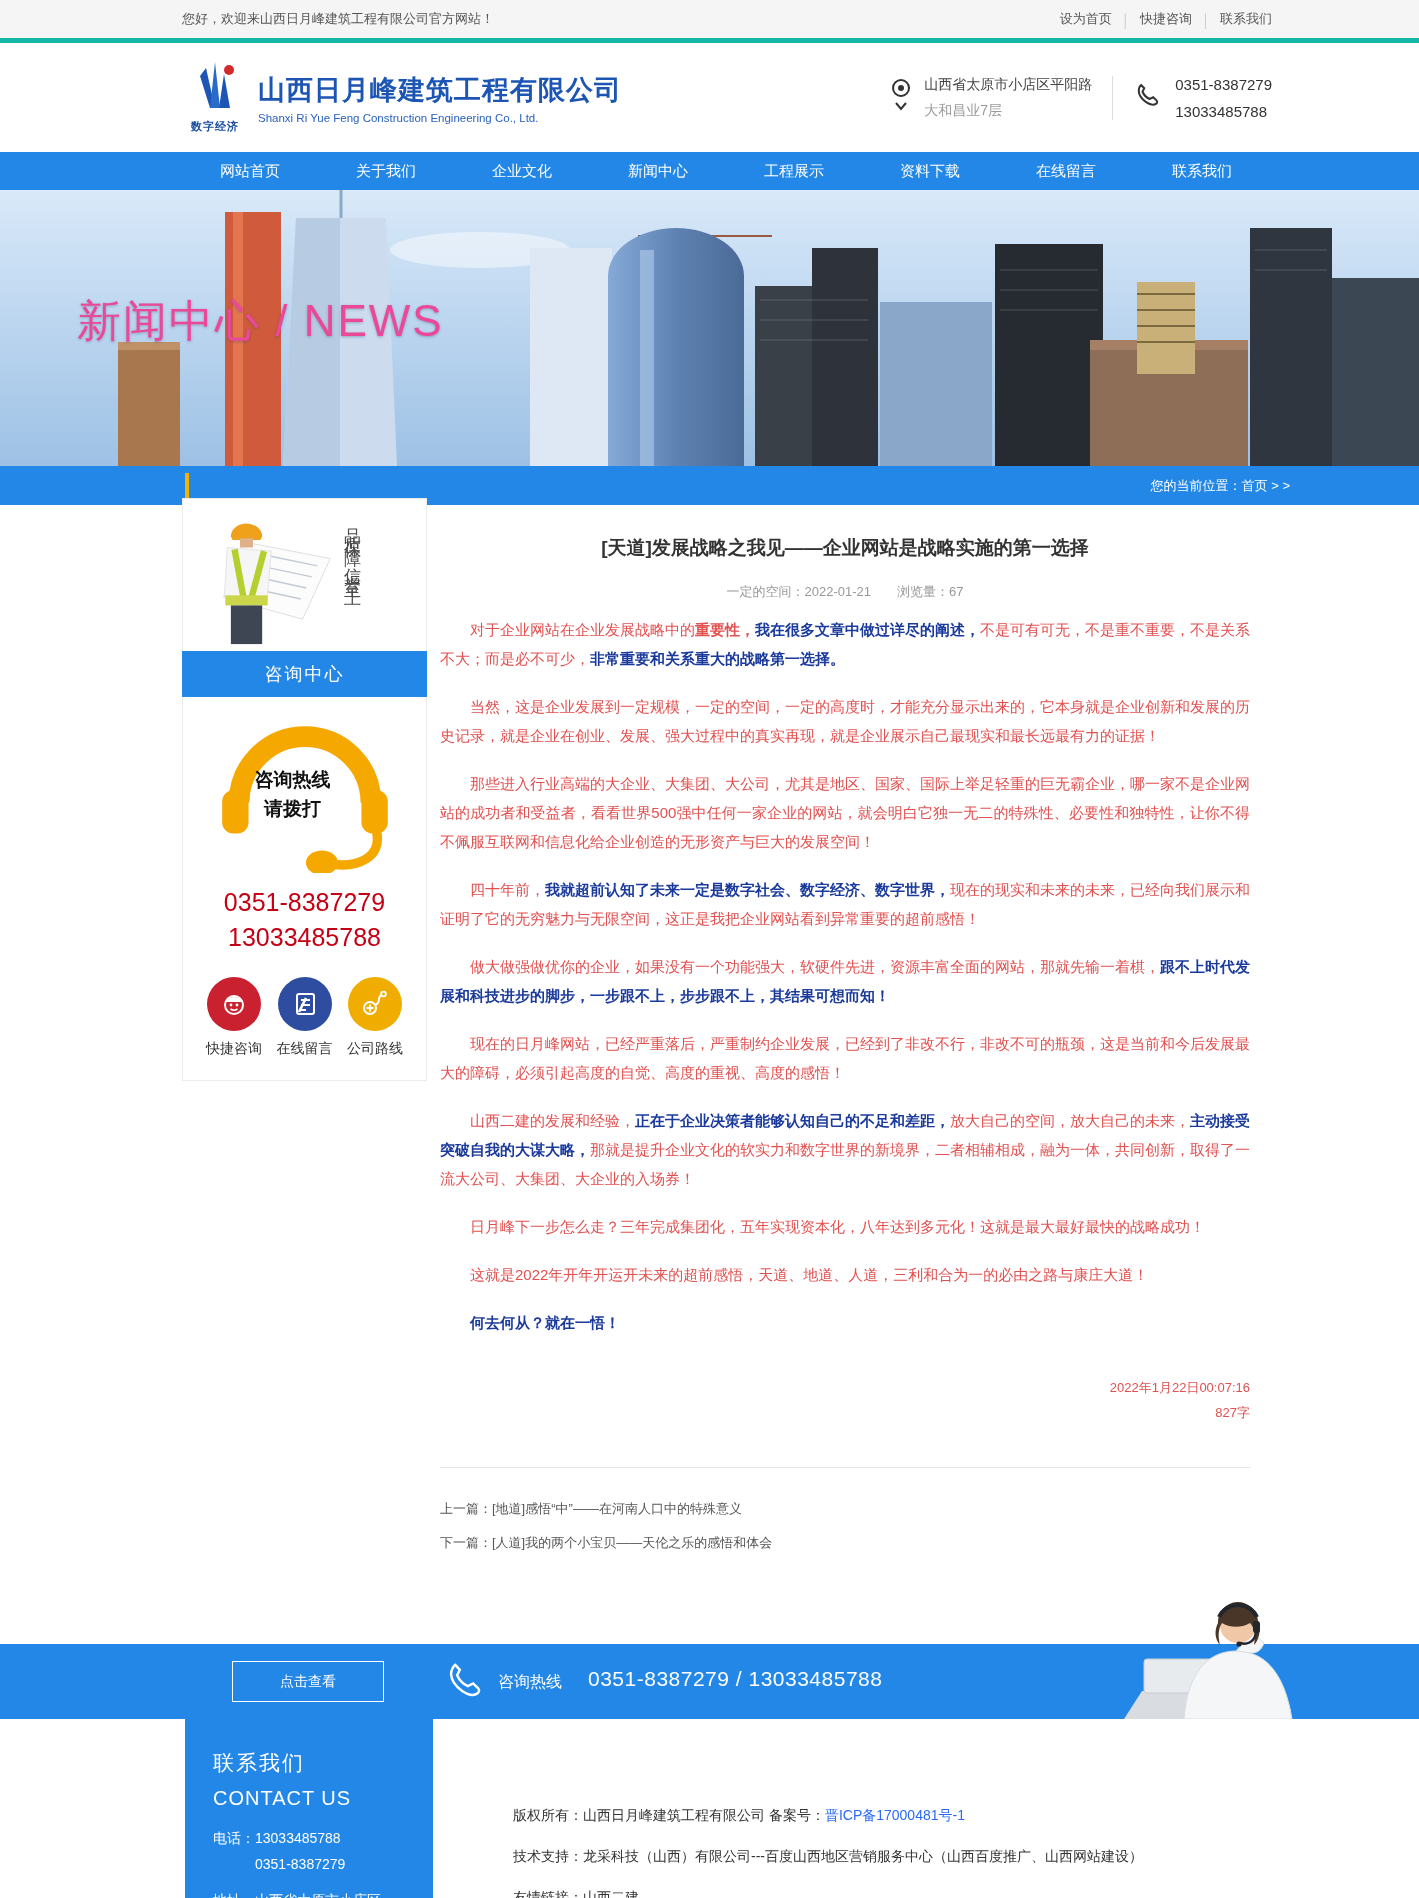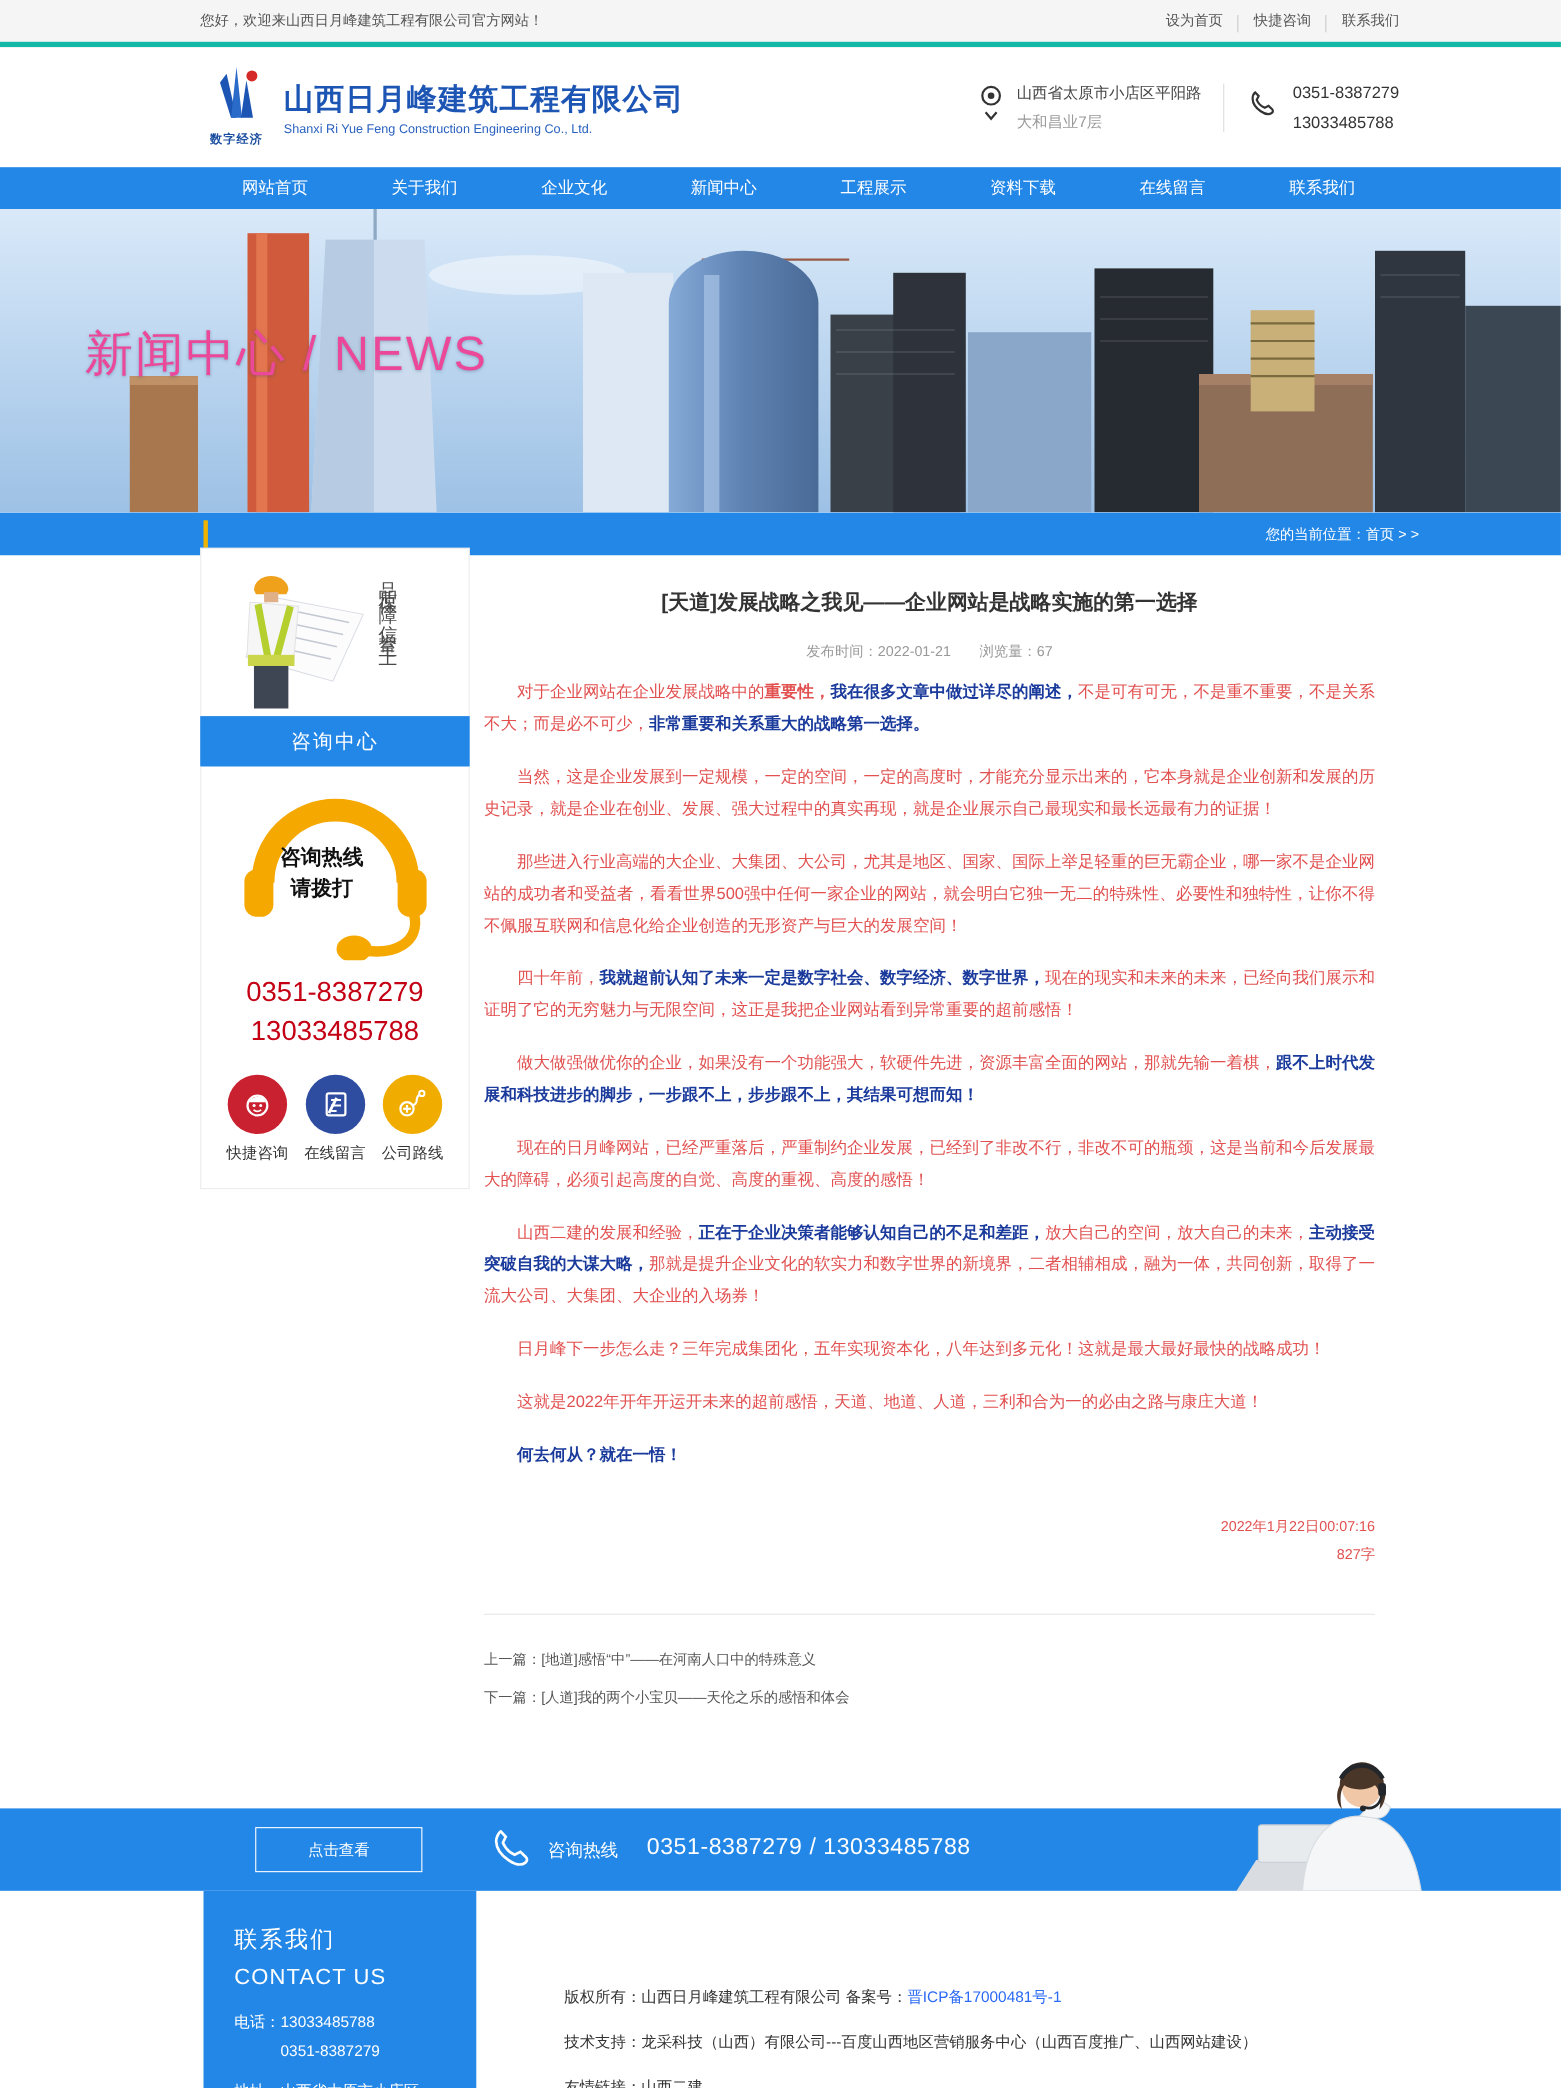--- a/index.html
+++ b/index.html
@@ -328,21 +328,21 @@
             </div>
             <div class="quick-label">公司路线</div>
           </div>
         </div>
       </div>
     </div>
 
     <div class="article">
       <div class="article-title">[天道]发展战略之我见——企业网站是战略实施的第一选择</div>
       <div class="article-meta">
-        <span>发布时间：</span><span>2022-01-21</span><span class="gap"></span><span>浏览量：</span><span>67</span>
+        <span>一定的空间：</span><span>2022-01-21</span><span class="gap"></span><span>浏览量：</span><span>67</span>
       </div>
       <div class="article-body">
           <p class="para"><span class="seg-r">对于企业网站在企业发展战略中的</span><span class="seg-rb">重要性，</span><span class="seg-b">我在很多文章中做过详尽的阐述，</span><span class="seg-r">不是可有可无，不是重不重要，不是关系不大；而是必不可少，</span><span class="seg-b">非常重要和关系重大的战略第一选择。</span></p>
           <p class="para"><span class="seg-r">当然，这是企业发展到一定规模，一定的空间，一定的高度时，才能充分显示出来的，它本身就是企业创新和发展的历史记录，就是企业在创业、发展、强大过程中的真实再现，就是企业展示自己最现实和最长远最有力的证据！</span></p>
           <p class="para"><span class="seg-r">那些进入行业高端的大企业、大集团、大公司，尤其是地区、国家、国际上举足轻重的巨无霸企业，哪一家不是企业网站的成功者和受益者，看看世界500强中任何一家企业的网站，就会明白它独一无二的特殊性、必要性和独特性，让你不得不佩服互联网和信息化给企业创造的无形资产与巨大的发展空间！</span></p>
           <p class="para"><span class="seg-r">四十年前，</span><span class="seg-b">我就超前认知了未来一定是数字社会、数字经济、数字世界，</span><span class="seg-r">现在的现实和未来的未来，已经向我们展示和证明了它的无穷魅力与无限空间，这正是我把企业网站看到异常重要的超前感悟！</span></p>
           <p class="para"><span class="seg-r">做大做强做优你的企业，如果没有一个功能强大，软硬件先进，资源丰富全面的网站，那就先输一着棋，</span><span class="seg-b">跟不上时代发展和科技进步的脚步，一步跟不上，步步跟不上，其结果可想而知！</span></p>
           <p class="para"><span class="seg-r">现在的日月峰网站，已经严重落后，严重制约企业发展，已经到了非改不行，非改不可的瓶颈，这是当前和今后发展最大的障碍，必须引起高度的自觉、高度的重视、高度的感悟！</span></p>
           <p class="para"><span class="seg-r">山西二建的发展和经验，</span><span class="seg-b">正在于企业决策者能够认知自己的不足和差距，</span><span class="seg-r">放大自己的空间，放大自己的未来，</span><span class="seg-b">主动接受突破自我的大谋大略，</span><span class="seg-r">那就是提升企业文化的软实力和数字世界的新境界，二者相辅相成，融为一体，共同创新，取得了一流大公司、大集团、大企业的入场券！</span></p>
           <p class="para"><span class="seg-r">日月峰下一步怎么走？三年完成集团化，五年实现资本化，八年达到多元化！这就是最大最好最快的战略成功！</span></p>

